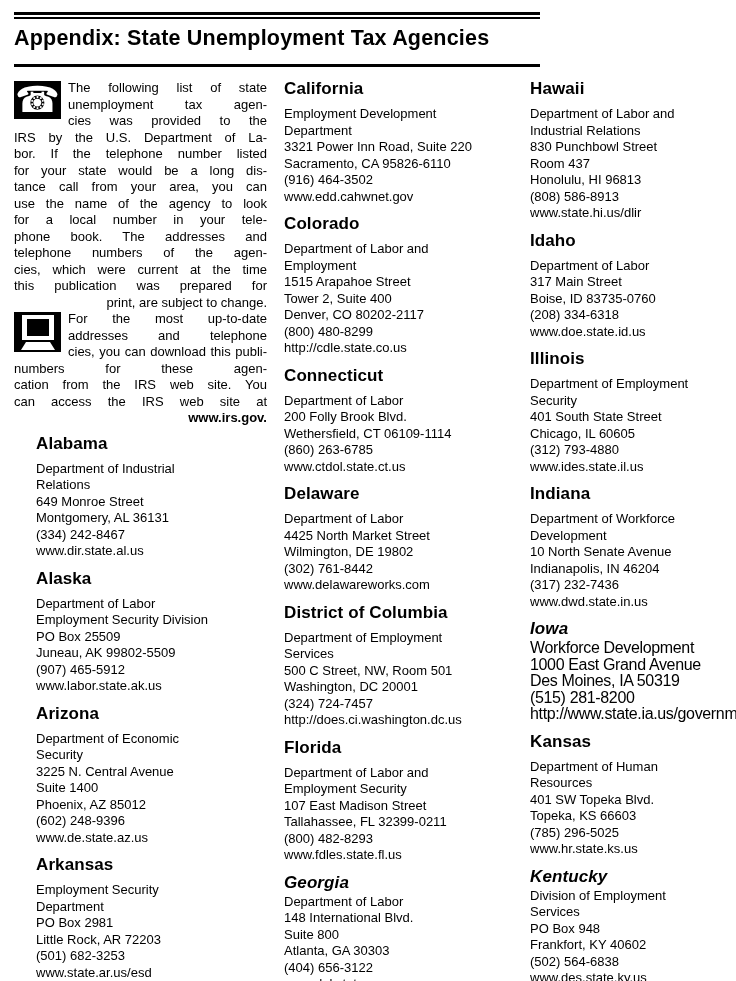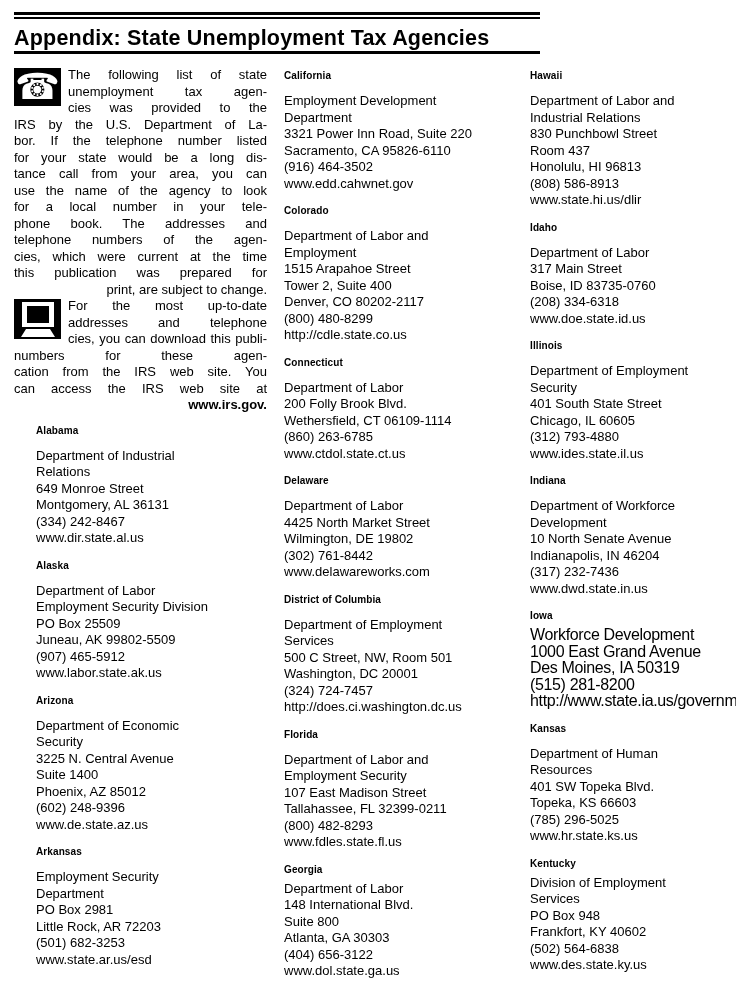--- a/index.html
+++ b/index.html
@@ -1,37 +1,37 @@
 <!DOCTYPE html>
 <html><head>
 <meta charset="utf-8">
 <style>
   html,body{margin:0;padding:0;background:#fff;color:#000;}
   body{width:736px;height:981px;overflow:hidden;font-family:"Liberation Sans",sans-serif;}
   .page{box-sizing:border-box;padding:12px 0 0 14px;}
   .rule-bar{height:2.5px;background:#000;width:526px;}
   .rule-gap{height:2px;width:526px;}
-  h1{font-size:21.5px;line-height:24px;font-weight:bold;margin:7px 0 1px 0;letter-spacing:0.2px;}
+  h1{font-size:21.5px;line-height:24px;font-weight:bold;margin:7px 0 14px 0;letter-spacing:0.2px;}
   .title-rule{height:3px;background:#000;width:526px;margin-bottom:13px;}
   .content{display:flex;}
   .col{font-size:13px;line-height:16.5px;}
   .col1{width:253px;margin-right:17px;}
   .col2{width:237px;margin-right:9px;}
   .col3{width:206px;}
   .para .jline{text-align:justify;text-align-last:justify;}
   .para .lline{text-align:right;}
   .bold{font-weight:bold;}
   .icon-phone{float:left;width:47px;height:38px;background:#000;color:#fff;
     display:flex;align-items:center;justify-content:center;font-size:36px;
     margin:1px 7px 3px 0;}
   .icon-computer{float:left;width:47px;height:40px;margin:1px 7px 3px 0;}
   .states-col1{margin-top:8px;padding-left:22px;}
   .state-block{margin-bottom:10px;}
-  .state-name{font-weight:bold;font-size:10px;line-height:17px;margin-bottom:9px;letter-spacing:0.1px;}
-  .state-block.tight .state-name{margin-bottom:3px;}
+  .state-name{font-weight:bold;font-size:17px;line-height:17px;margin-bottom:9px;letter-spacing:0.1px;}
+  .state-block.tight .state-name{margin-bottom:3px;font-style:italic;}
   .addr{white-space:nowrap;}
   .state-block.condensed .addr{font-size:16px;letter-spacing:-0.35px;}
 </style>
 </head>
 <body>
 
 <div class="page">
 
   <div>
     <div class="rule-bar"></div>

